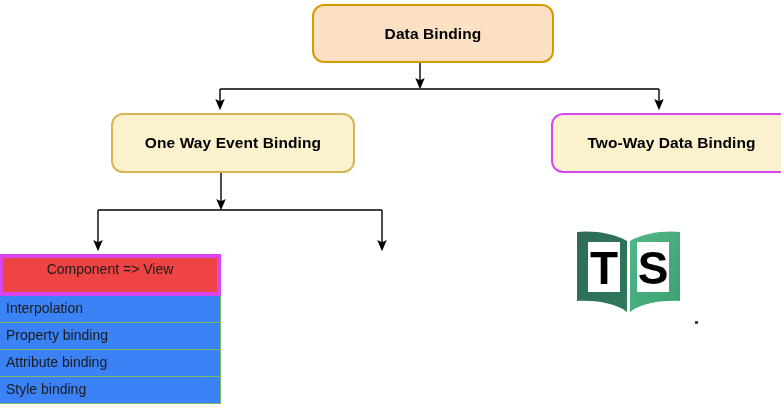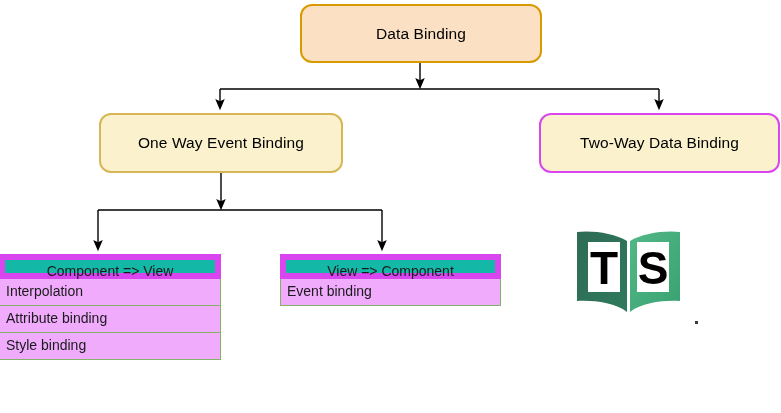--- a/index.html
+++ b/index.html
@@ -31,23 +31,24 @@
 
   
   .node {
     position: absolute;
     box-sizing: border-box;
     border-radius: 12px;
     display: flex;
     align-items: center;
     justify-content: center;
     text-align: center;
-    font-weight: normal;
+    font-weight: bold;
     color: #000000;
     letter-spacing: 0.1px;
+    margin-left: 12px;
   }
   .node-root {
     left: 300px;  top: 4px;
     width: 242px; height: 59px;
     background: #fbe0c4;
     border: 2px solid #d79b00;
     font-size: 15.5px;
   }
   .node-oneway {
     left: 99px;  top: 113px;
@@ -67,31 +68,31 @@
   
   .table {
     position: absolute;
     box-sizing: border-box;
   }
   .table-left  { left: -1px; top: 254px; width: 222px; }
   .table-right { left: 280px; top: 254px; width: 221px; }
 
   .t-head {
     box-sizing: border-box;
-    background: #14b8a6;
-    border: 6px solid #d946ef;
+    background: #ef4444;
+    border: 4px solid #d946ef;
     color: #1a1a1a;
     font-size: 14px;
-    height: 25px;
+    height: 42px;
     line-height: 23px;
     text-align: center;
   }
   .t-row {
     box-sizing: border-box;
-    background: #f0abfc;
+    background: #3b82f6;
     border: 1px solid #82b366;
     border-top: none;
     color: #1a1a1a;
     font-size: 14px;
     height: 27px;
     line-height: 25px;
     text-align: left;
     padding-left: 6px;
     white-space: nowrap;
     overflow: hidden;
@@ -151,28 +152,25 @@
     <span>One Way Event Binding</span>
   </div>
 
   <div class="node node-twoway">
     <span>Two-Way Data Binding</span>
   </div>
 
   <div class="table table-left">
     <div class="t-head">Component =&gt; View</div>
     <div class="t-row">Interpolation</div>
+    <div class="t-row">Property binding</div>
     <div class="t-row">Attribute binding</div>
     <div class="t-row">Style binding</div>
   </div>
 
-  <div class="table table-right">
-    <div class="t-head">View =&gt; Component</div>
-    <div class="t-row">Event binding</div>
-  </div>
 
   <div class="logo">
     <svg viewBox="0 0 107 90" width="107" height="90">
       <defs>
         <linearGradient id="gL" x1="0" y1="0" x2="1" y2="1">
           <stop offset="0" stop-color="#2e6b55"></stop>
           <stop offset="1" stop-color="#2f7a5d"></stop>
         </linearGradient>
         <linearGradient id="gR" x1="0" y1="0" x2="1" y2="1">
           <stop offset="0" stop-color="#53b887"></stop>

